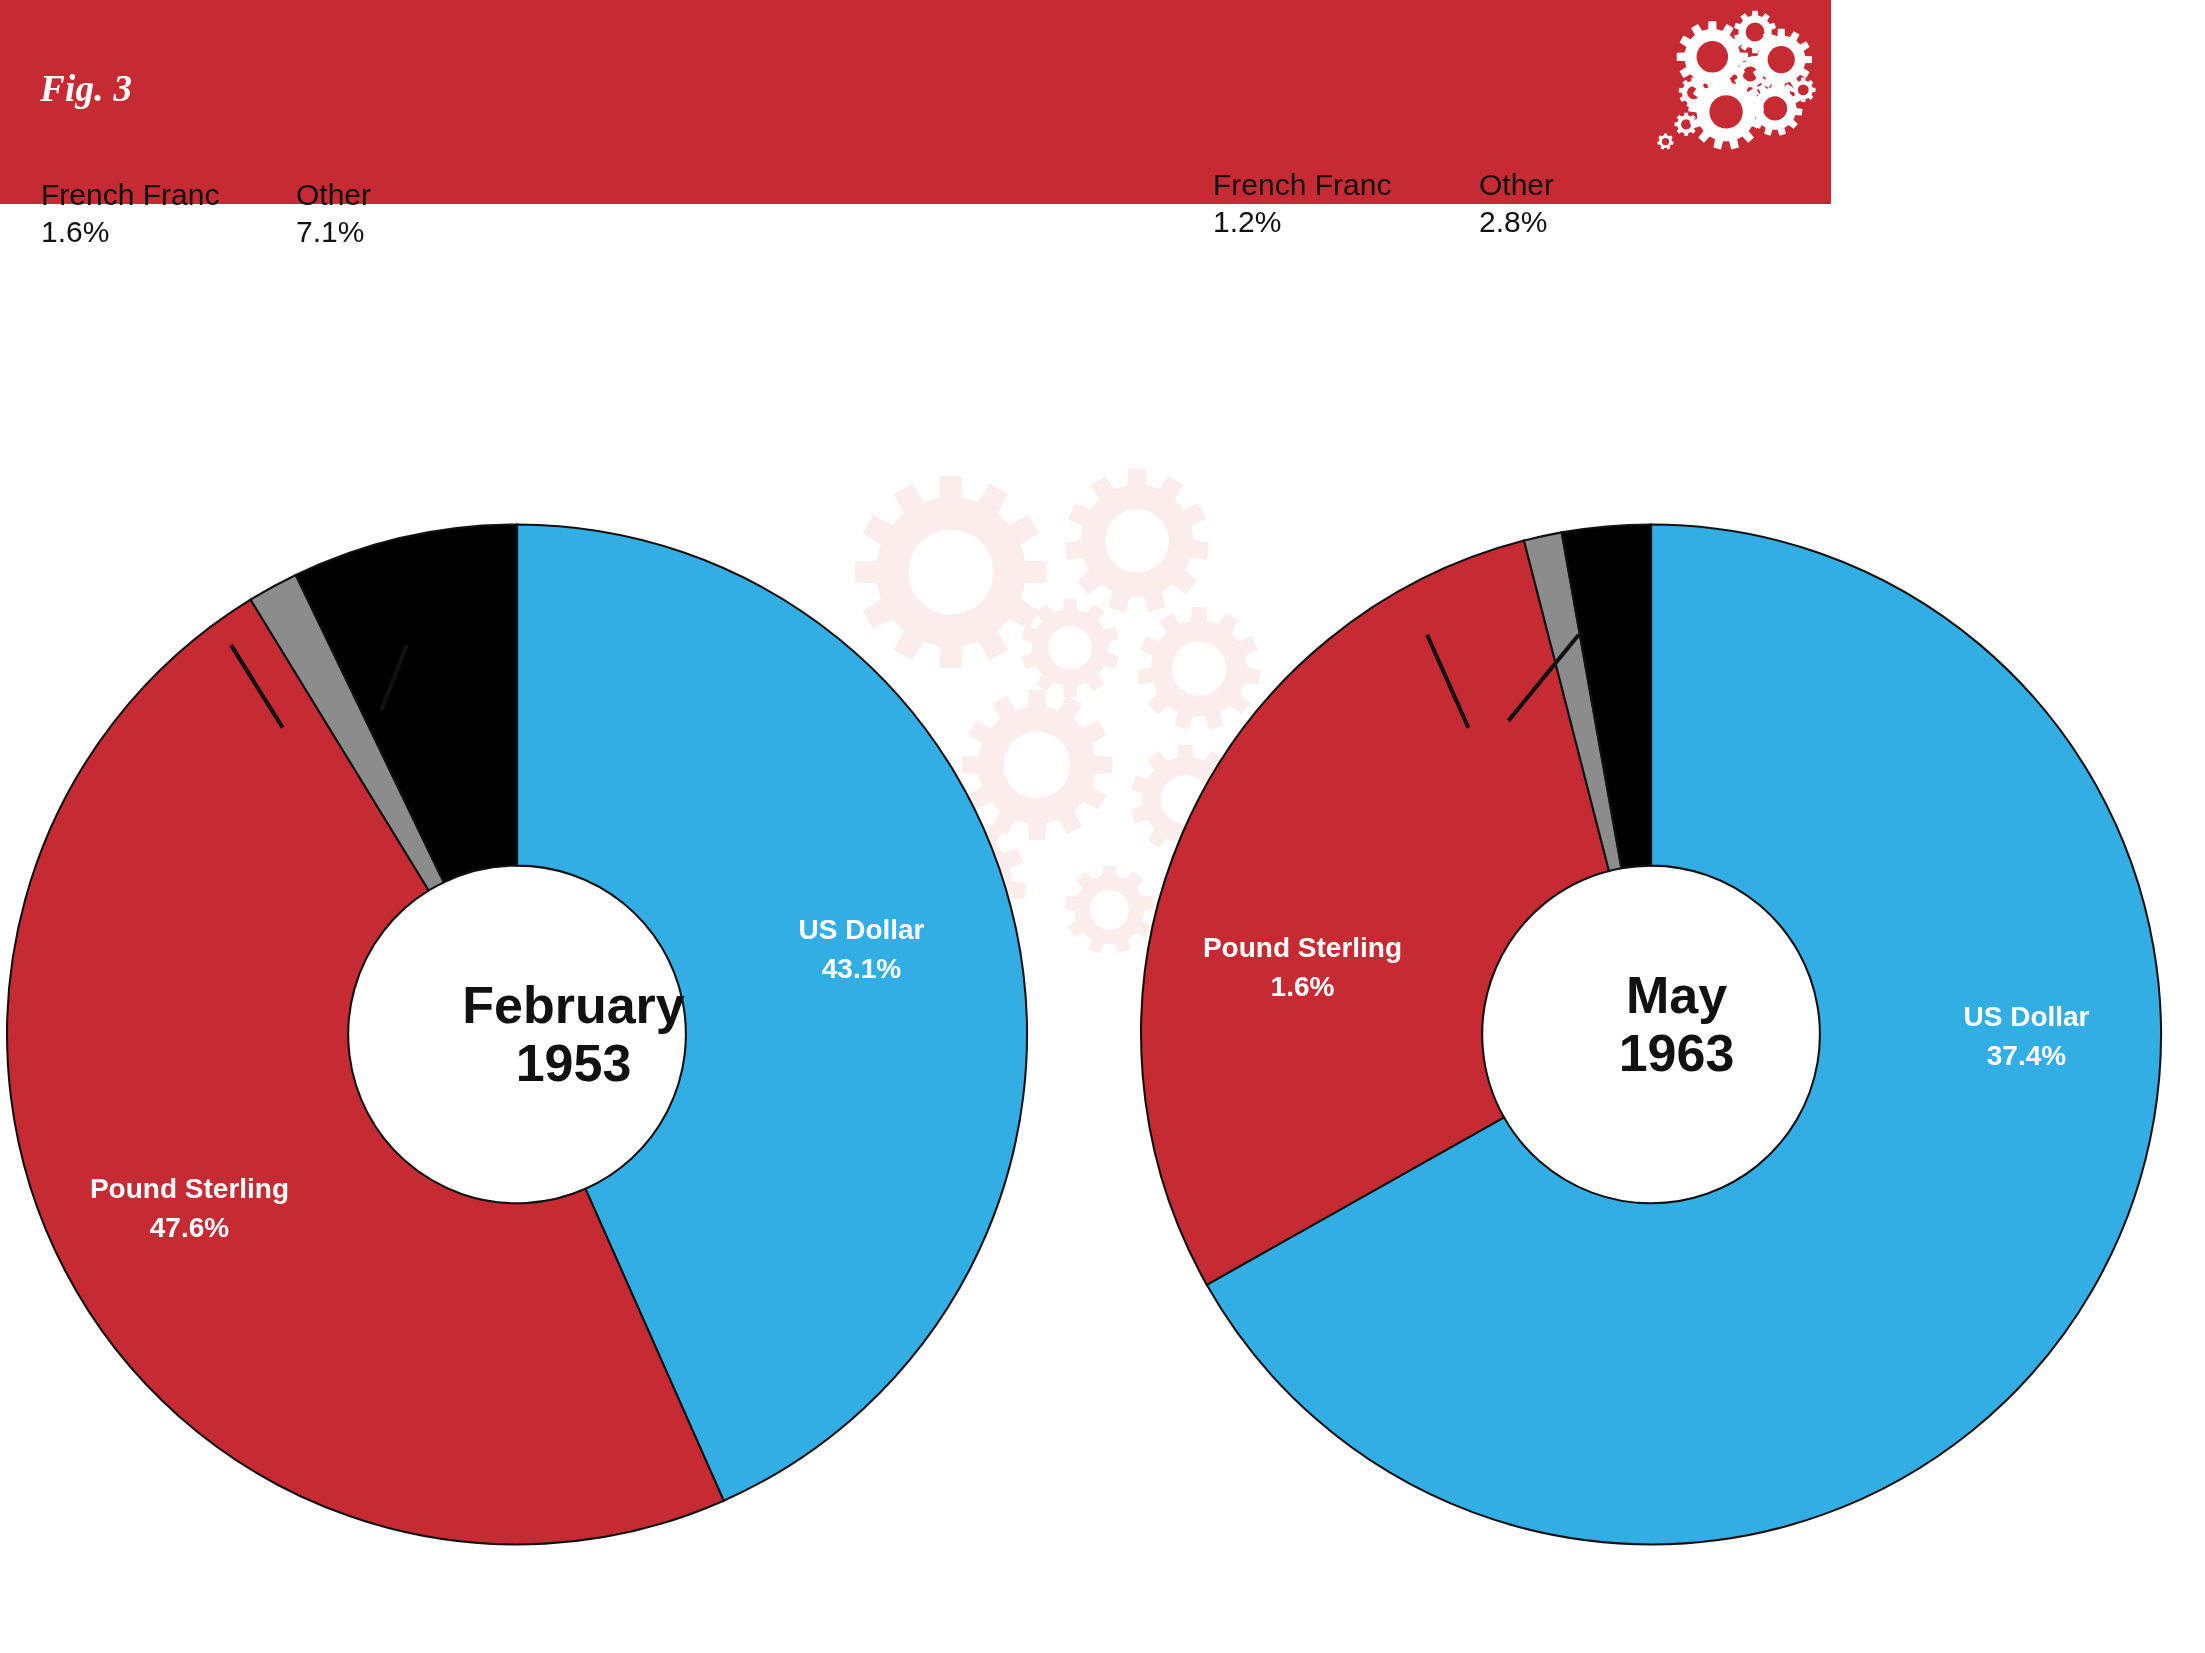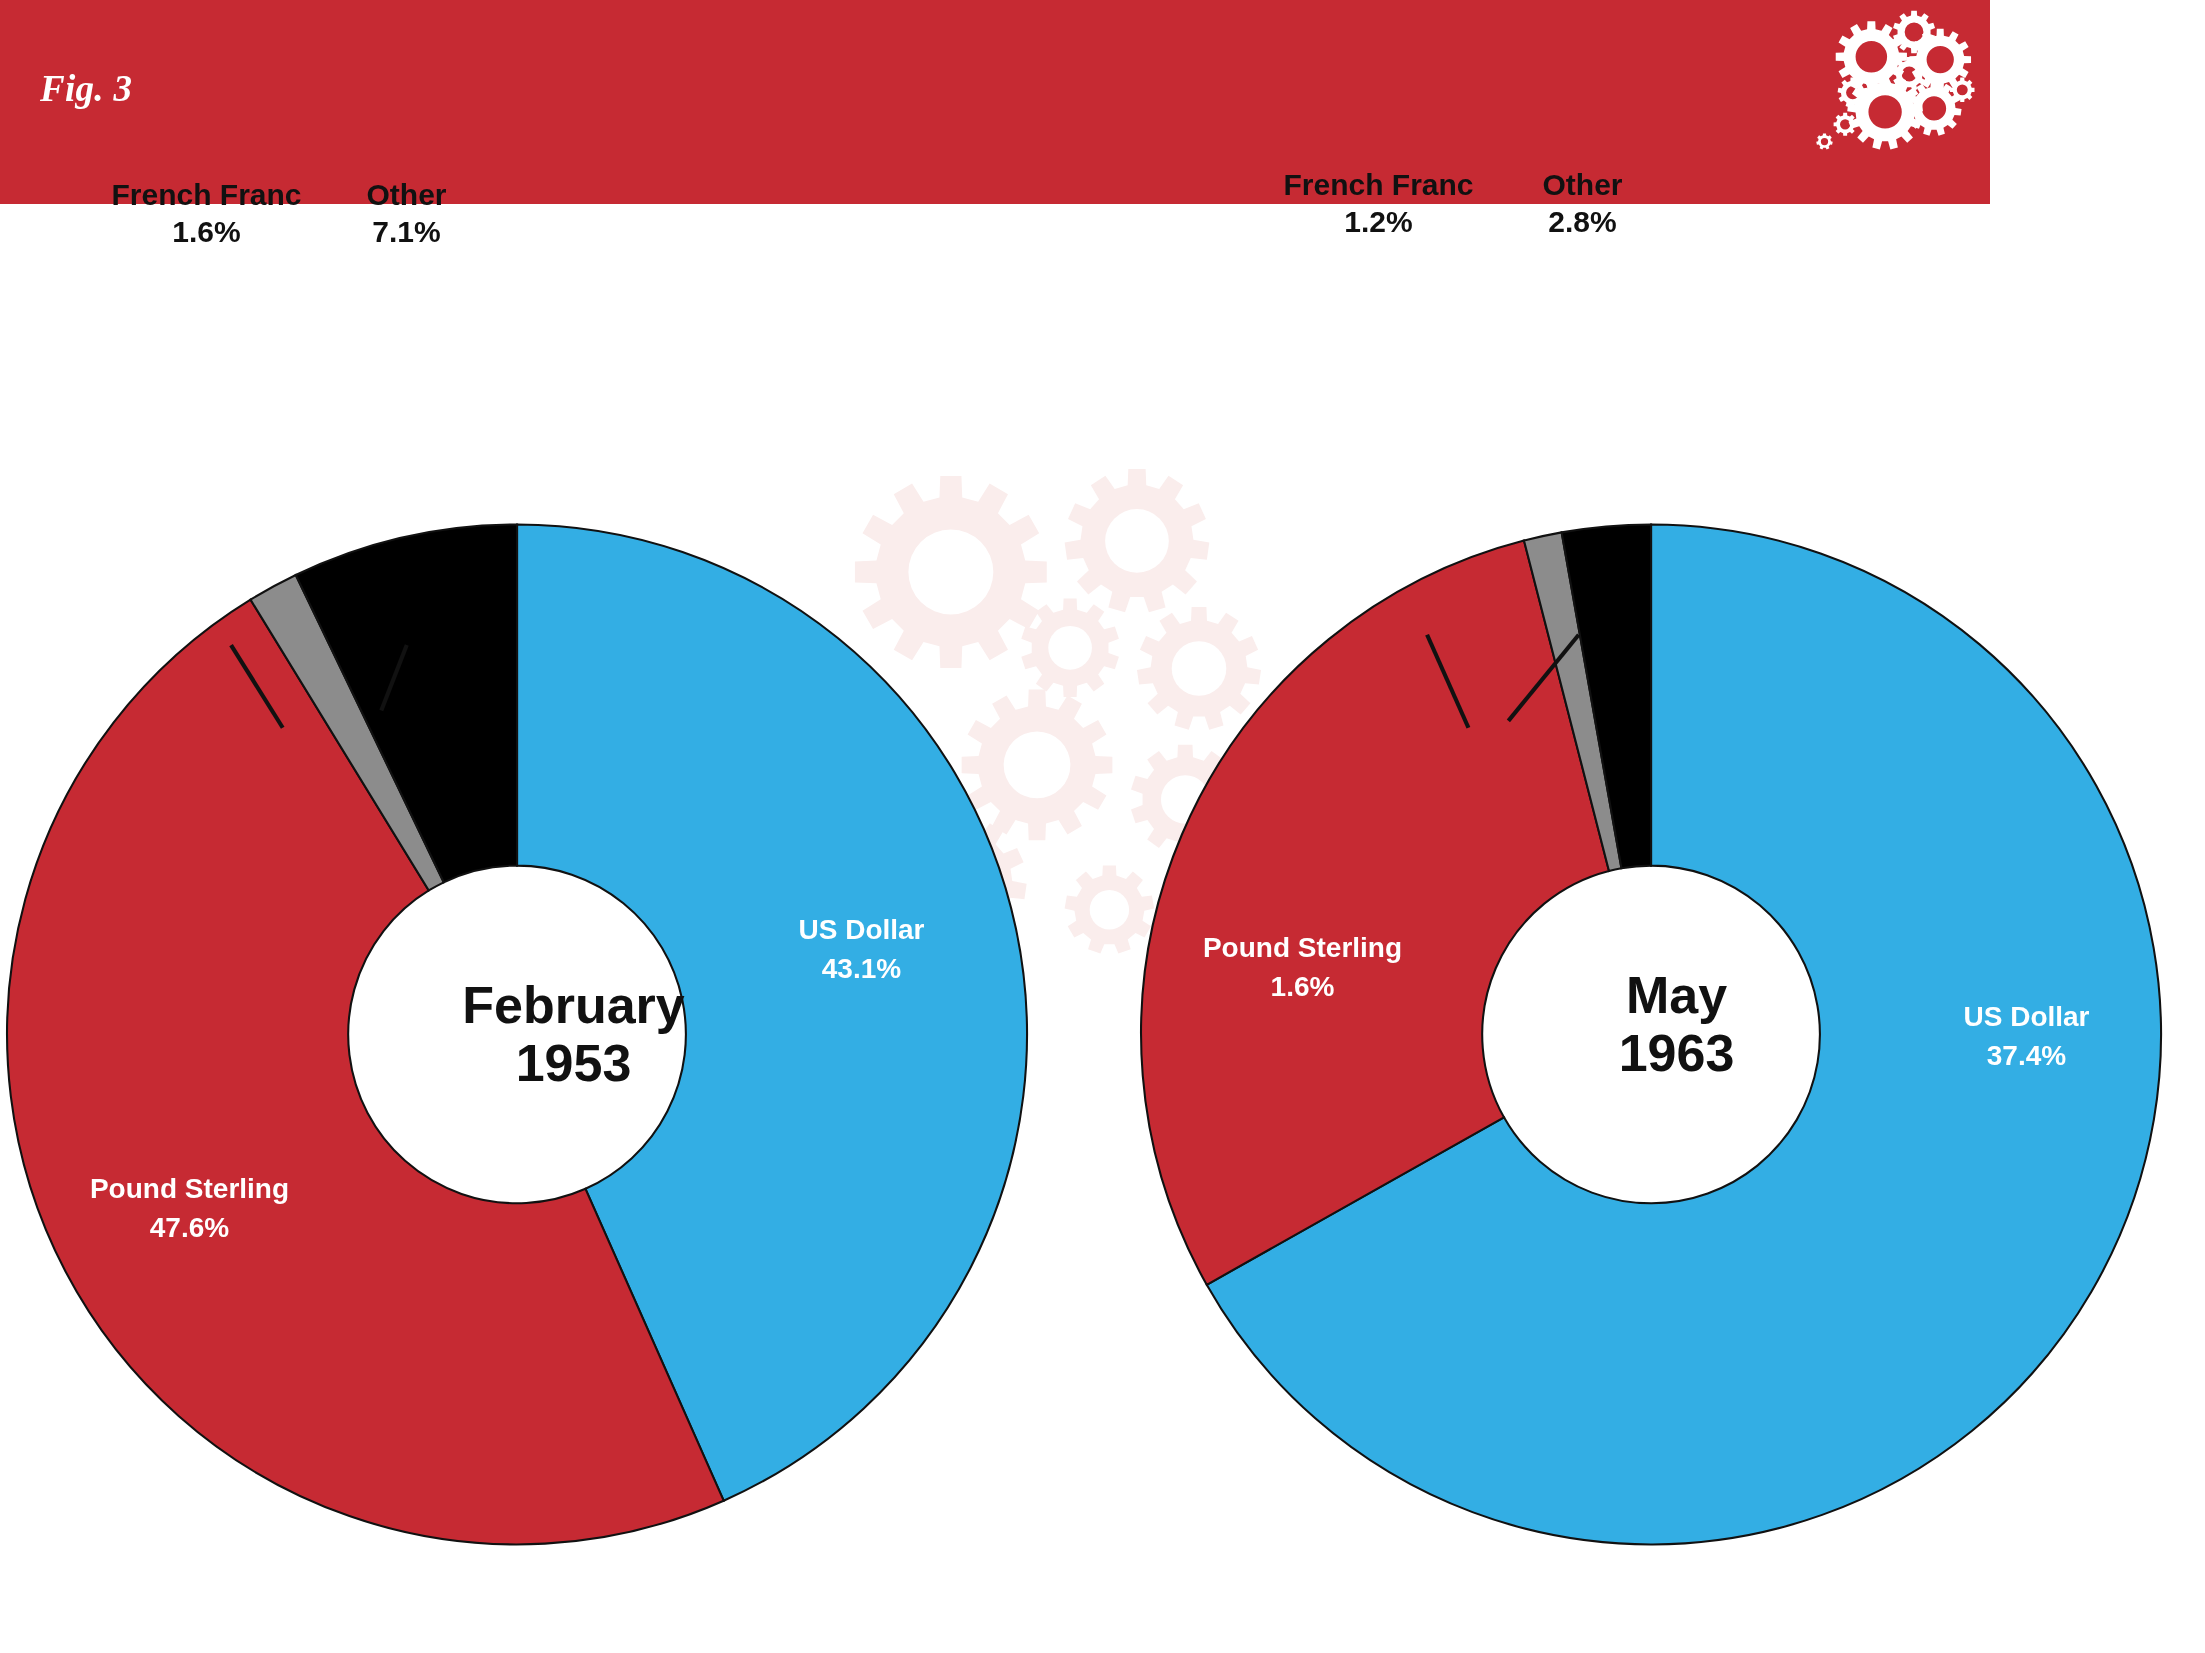--- a/index.html
+++ b/index.html
@@ -5,21 +5,21 @@
   html,body{margin:0;padding:0;}
   body{
     width:2205px;height:1654px;
     background:#ffffff;
     font-family:"Liberation Sans", sans-serif;
     overflow:hidden;
     position:relative;
   }
   
   #header{
-    position:absolute;left:0;top:0;width:1990px;height:204px;
+    position:absolute;left:0;top:0;width:1831px;height:204px;
     background:#C62A33;
     overflow:hidden;
   }
   #fig-label{
     position:absolute;left:40px;top:67px;
     font-family:"Liberation Serif", serif;
     font-weight:bold;font-style:italic;
     font-size:37px;color:#ffffff;letter-spacing:0.3px;
   }
   #title-block{
@@ -60,22 +60,22 @@
   #charts{
     position:absolute;left:0;top:204px;width:2205px;height:1450px;
   }
   .donut-wrap{position:absolute;top:0;width:1103px;height:1450px;}
   #chart-left{left:0;}
   #chart-right{left:1103px;}
   .donut-svg{position:absolute;left:0;top:0;}
   
   .callout{
     position:absolute;
-    font-size:30px;line-height:37px;font-weight:bold;
-    color:#111111;text-align:center;white-space:nowrap;
+    font-size:30px;line-height:37px;font-weight:normal;
+    color:#111111;white-space:nowrap;
   }
   
   .center-label{
     position:absolute;text-align:center;white-space:nowrap;
     font-size:52px;line-height:58px;font-weight:bold;color:#111111;padding-left:16px;
   }
   
   .slice-label{
     position:absolute;text-align:center;white-space:nowrap;
     font-size:28px;line-height:39px;font-weight:bold;color:#ffffff;

